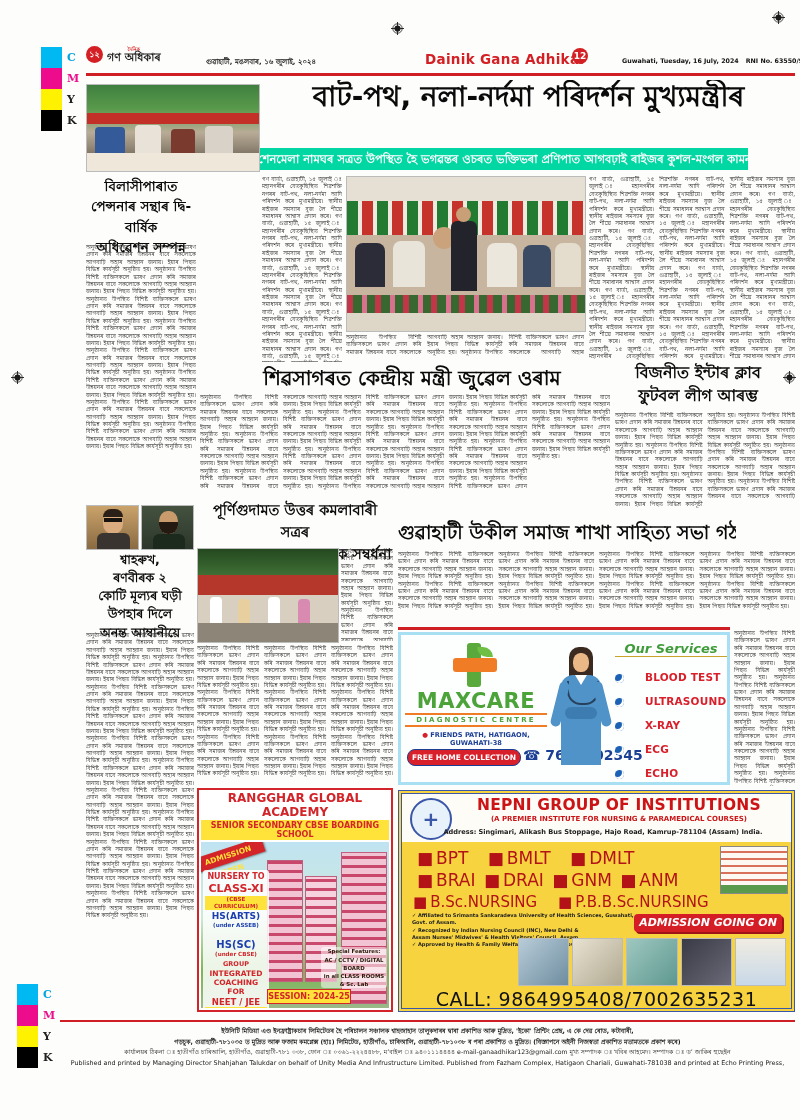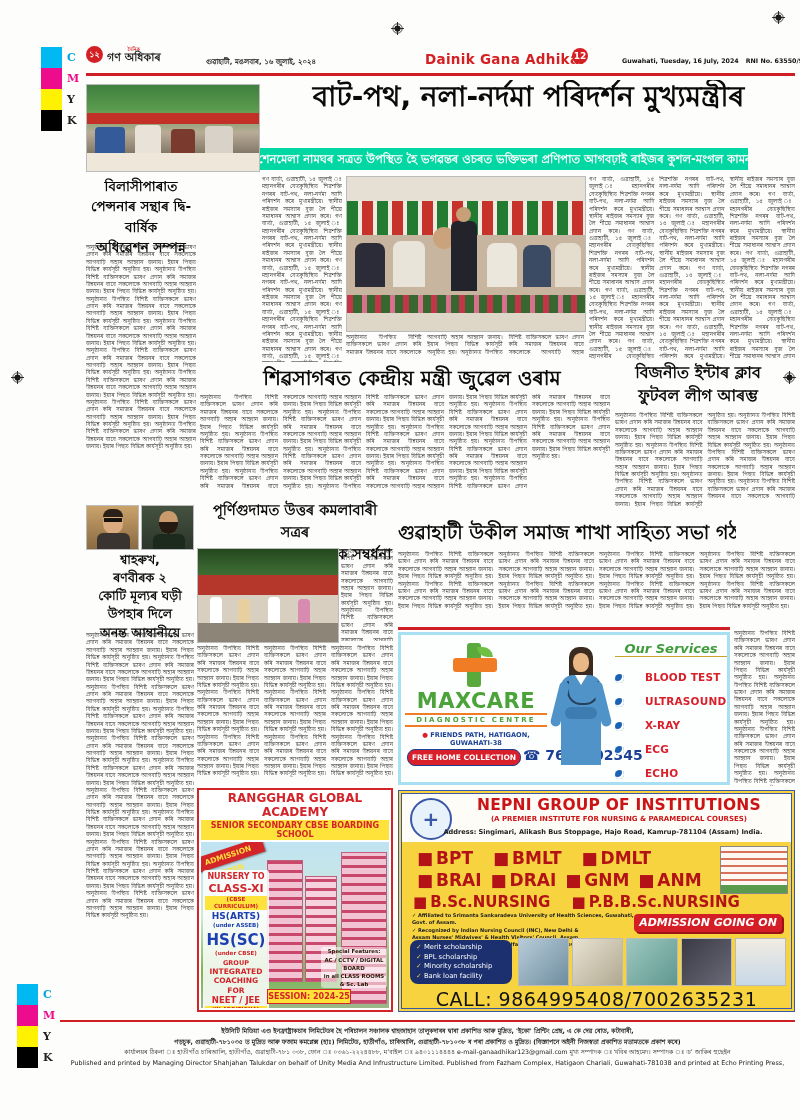--- a/index.html
+++ b/index.html
@@ -18,21 +18,21 @@
   
   .badge{border-radius:50%;background:#d42025;color:#fff;font-weight:bold;display:flex;align-items:center;justify-content:center;}
   
   .ph{overflow:hidden;border:1px solid #bbb;}
   
   .svc-row{display:flex;align-items:flex-end;margin:10px 0;height:14px;gap:16px;}
   .svc-bullet{width:9px;height:9px;border-radius:50%;background:#1b62b5;margin-right:5px;flex:0 0 9px;
               box-shadow:inset -2px -2px 0 #fff;}
   .svc-label{color:#d81f2a;font-weight:bold;font-size:10.5px;letter-spacing:.2px;white-space:nowrap;}
   
-  .course{color:#b31217;font-weight:bold;white-space:nowrap;}
+  .course{color:#b31217;font-weight:normal;white-space:nowrap;}
   .course .sqg{color:#b31217;margin:0 3px;}
   .affil{font-size:5px;color:#222;font-weight:bold;line-height:1.45;}
   
   .rg-item{text-align:center;font-weight:bold;line-height:1.25;}
   .win{background-image:repeating-linear-gradient(0deg,rgba(190,40,80,.8) 0 3px,rgba(255,255,255,0) 3px 9px);}
 </style>
 </head>
 <body>
 
 <div class="page">
@@ -295,26 +295,20 @@
       <span class="sqg">■</span><span>B.Sc.NURSING</span>
       <span class="sqg" style="margin-left:16px">■</span><span>P.B.B.Sc.NURSING</span>
     </div>
     <div class="abs" style="left:10px;top:118px;width:230px">
       <div class="affil"><span>✓</span> <span>Affiliated to Srimanta Sankaradeva University of Health Sciences, Guwahati, Govt. of Assam.</span></div>
       <div class="affil"><span>✓</span> <span>Recognized by Indian Nursing Council (INC), New Delhi &amp;</span></div>
       <div class="affil"><span>Assam Nurses' Midwives' &amp; Health Visitors' Council, Assam</span></div>
       <div class="affil"><span>✓</span> <span>Approved by Health &amp; Family Welfare Department, Govt. of Assam.</span></div>
     </div>
     <div class="abs" style="left:232px;top:120px;width:148px;height:18px;background:#d41d24;border-radius:4px;color:#fff;font-weight:bold;font-style:italic;font-size:11px;text-align:center;line-height:18px;box-shadow:2px 2px 0 #9c1216">ADMISSION GOING ON</div>
-    <div class="abs" style="left:8px;top:146px;width:102px;height:44px;background:#1c2f6e;border-radius:8px;color:#fff;padding:3px 6px;box-sizing:border-box">
-      <div style="font-size:6.8px;line-height:1.4"><span style="color:#f6d33f">✓</span> <span>Merit scholarship</span></div>
-      <div style="font-size:6.8px;line-height:1.4"><span style="color:#f6d33f">✓</span> <span>BPL scholarship</span></div>
-      <div style="font-size:6.8px;line-height:1.4"><span style="color:#f6d33f">✓</span> <span>Minority scholarship</span></div>
-      <div style="font-size:6.8px;line-height:1.4"><span style="color:#f6d33f">✓</span> <span>Bank loan facility</span></div>
-    </div>
     <div class="abs" style="left:116px;top:144px;width:268px;height:48px;display:flex;gap:3px">
       <div class="ph" style="flex:1;background:linear-gradient(135deg,#b8ccd8,#6e8da0)"></div>
       <div class="ph" style="flex:1;background:linear-gradient(135deg,#e8e2d2,#b0a890)"></div>
       <div class="ph" style="flex:1;background:linear-gradient(135deg,#9ec8c0,#5e9890)"></div>
       <div class="ph" style="flex:1;background:linear-gradient(135deg,#3a3a46,#6a6a78)"></div>
       <div class="ph" style="flex:1;background:linear-gradient(180deg,#f0ece2,#c8d8e8)"></div>
     </div>
     <div class="abs" style="left:0;top:194px;width:389px;text-align:center;color:#111;font-weight:normal;font-size:19px;letter-spacing:.5px">CALL: 9864995408/7002635231</div>
   </div>
 
@@ -330,21 +324,21 @@
       <div class="abs win" style="left:66px;top:18px;width:34px;height:120px;background-color:#f2c3d2;border:1px solid #c06080"></div>
       <div class="abs win" style="left:104px;top:34px;width:30px;height:104px;background-color:#f6d2de;border:1px solid #c06080"></div>
       <div class="abs win" style="left:140px;top:10px;width:44px;height:150px;background-color:#f2c3d2;border:1px solid #c06080"></div>
       <div class="abs" style="left:-10px;top:6px;width:74px;height:15px;background:#d3242a;color:#ffe23a;font-weight:bold;font-size:7.5px;text-align:center;line-height:15px;transform:rotate(-18deg);box-shadow:1px 1px 2px rgba(0,0,0,.4)"><span>ADMISSION</span> <span>OPEN</span></div>
       <div class="abs" style="left:2px;top:28px;width:62px;background:rgba(255,255,255,.85);padding:2px;border-radius:3px">
         <div class="rg-item" style="color:#d3242a;font-size:8px">NURSERY TO</div>
         <div class="rg-item" style="color:#d3242a;font-size:11px">CLASS-XI</div>
         <div class="rg-item" style="color:#d3242a;font-size:5.6px;background:#ffe23a">(CBSE CURRICULUM)</div>
         <div class="rg-item" style="color:#1c3fb0;font-size:9px;margin-top:1px">HS(ARTS)</div>
         <div class="rg-item" style="color:#1c3fb0;font-size:5.6px">(under ASSEB)</div>
-        <div class="rg-item" style="color:#1c3fb0;font-size:15px;margin-top:2px">HS(SC)</div>
+        <div class="rg-item" style="color:#1c3fb0;font-size:10px;margin-top:10px">HS(SC)</div>
         <div class="rg-item" style="color:#d3242a;font-size:5.6px">(under CBSE)</div>
         <div class="rg-item" style="color:#d3242a;font-size:6.5px;margin-top:2px">GROUP</div>
         <div class="rg-item" style="color:#d3242a;font-size:7.5px">INTEGRATED</div>
         <div class="rg-item" style="color:#d3242a;font-size:7.5px">COACHING FOR</div>
         <div class="rg-item" style="color:#d3242a;font-size:8.5px">NEET / JEE</div>
         <div class="rg-item" style="color:#d3242a;font-size:5.4px;background:#ffe23a">(IN ADDITIONAL CLASS)</div>
       </div>
       <div class="abs" style="left:66px;bottom:4px;width:82px;height:13px;background:#ffe23a;color:#d3242a;font-weight:bold;font-size:8px;text-align:center;line-height:13px;border:1px solid #d3242a">SESSION: 2024-25</div>
       <div class="abs" style="right:2px;bottom:20px;width:66px;text-align:center;color:#2a1a08;font-weight:bold;font-size:5.4px;line-height:1.5;background:rgba(255,255,255,.55);border-radius:3px">
         <div>Special Features:</div>

